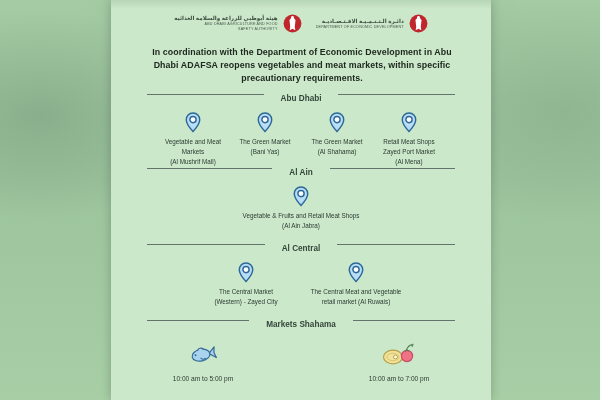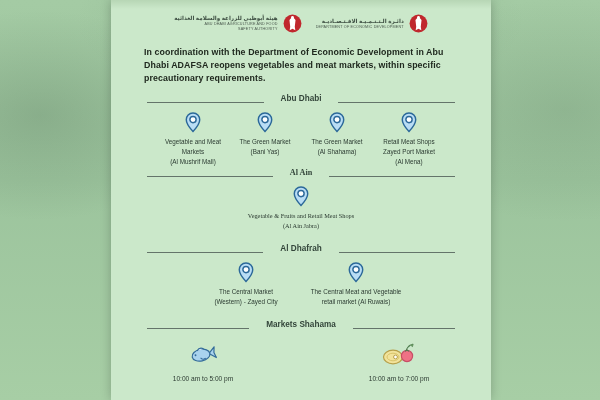--- a/index.html
+++ b/index.html
@@ -20,26 +20,26 @@
   
   .logos{position:absolute;top:12px;left:0;width:100%;display:flex;justify-content:center;align-items:center;gap:14px;}
   .logo-group{display:flex;align-items:center;gap:5px;}
   .logo-text{display:flex;flex-direction:column;align-items:flex-end;text-align:right;}
   .logo-ar{font-size:5.6px;color:#3e4f43;font-weight:bold;line-height:1.25;}
   .logo-en{font-size:3.7px;color:#4a584d;letter-spacing:.2px;line-height:1.35;white-space:pre-line;}
   .emblem{width:19px;height:23px;flex:0 0 auto;}
   
   .intro{
     position:absolute;top:46px;left:33px;width:316px;
-    font-size:8.8px;font-weight:bold;color:#20291f;line-height:1.5;letter-spacing:.1px;
+    font-size:8.8px;font-weight:bold;color:#20291f;line-height:1.5;letter-spacing:.1px;text-align:center;
   }
   
   .section{position:absolute;left:0;width:100%;}
-  .sec-abu{top:94px;} .sec-alain{top:168px;font-family:Liberation Serif, serif;} .sec-dhafrah{top:244px;} .sec-timing{top:320px;}
-  .sec-head{display:flex;align-items:flex-end;gap:17px;padding:0 36px;}
+  .sec-abu{top:94px;} .sec-alain{top:168px;} .sec-dhafrah{top:244px;} .sec-timing{top:320px;}
+  .sec-head{display:flex;align-items:flex-start;gap:17px;padding:0 36px;}
   .sec-line{flex:1;height:1px;background:#64746a;}
   .sec-title{font-size:8.2px;font-weight:bold;color:#33453a;white-space:nowrap;}
   .markets-row{display:flex;justify-content:center;align-items:flex-start;margin-top:9px;}
   .market-col{display:flex;flex-direction:column;align-items:center;}
   .col-abu{width:72px;}
   .col-dhafrah{width:104px;margin:0 3px;}
   .col-alain{width:220px;}
   .pin{width:16px;height:21px;margin-bottom:4px;}
   .market-label{
     font-size:6.3px;color:#2b3a31;text-align:center;line-height:1.55;white-space:pre-line;
@@ -141,21 +141,21 @@
         </svg>
         <div class="market-label">Vegetable &amp; Fruits and Retail Meat Shops
 (Al Ain Jabra)</div>
       </div>
     </div>
   </div>
 
   <div class="section sec-dhafrah">
     <div class="sec-head">
       <div class="sec-line"></div>
-      <div class="sec-title">Al Dhafrah</div>
+      <div class="sec-title">Al Central</div>
       <div class="sec-line"></div>
     </div>
     <div class="markets-row">
       <div class="market-col col-dhafrah">
         <svg class="pin" viewBox="0 0 20 26">
           <path d="M10 1.2 C5 1.2 1.6 5 1.6 9.6 C1.6 15.4 10 24.2 10 24.2 C10 24.2 18.4 15.4 18.4 9.6 C18.4 5 15 1.2 10 1.2 Z" fill="#b9ddf5" stroke="#2b6899" stroke-width="1.8"></path>
           <circle cx="10" cy="9.4" r="3.9" fill="#ffffff" stroke="#2b6899" stroke-width="1.8"></circle>
         </svg>
         <div class="market-label">The Central Market
 (Western) - Zayed City</div>

